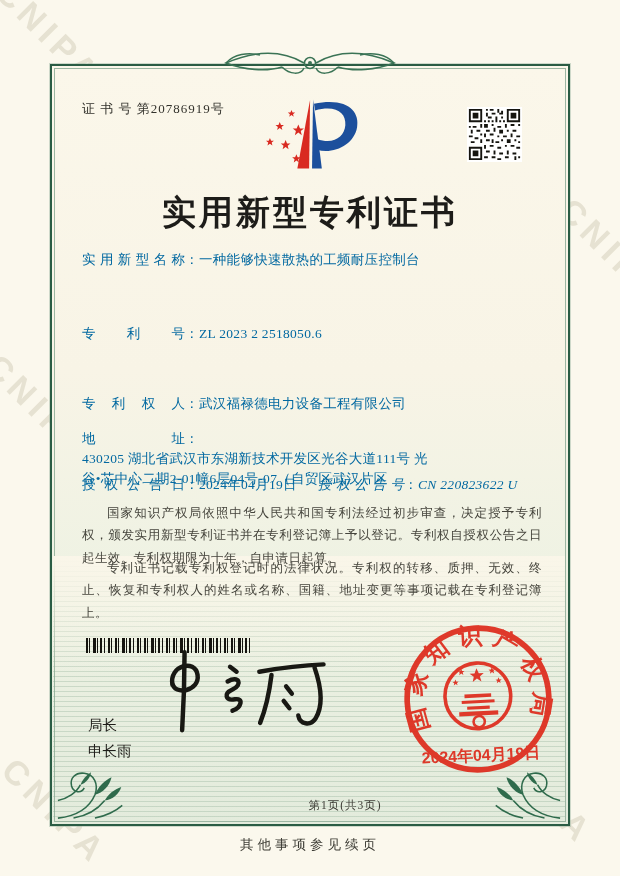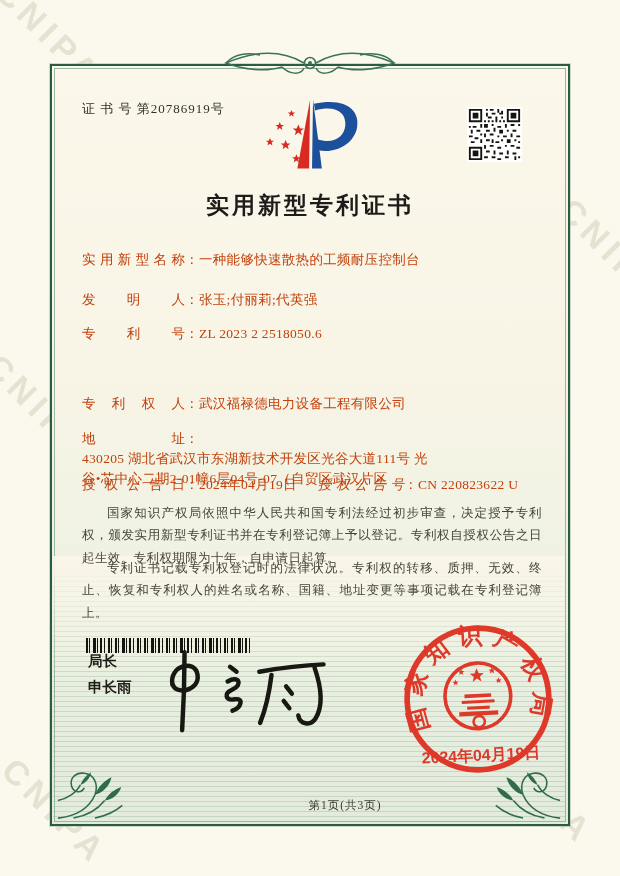--- a/index.html
+++ b/index.html
@@ -43,25 +43,25 @@
   .corner.right{transform:scaleX(-1);}
   
   .cert-no{
     position:absolute;left:82px;top:100px;
     font-size:13px;letter-spacing:1px;color:#33322c;
   }
   .logo{position:absolute;left:255px;top:92px;}
   .qr{position:absolute;left:467px;top:107px;}
   .title{
     position:absolute;left:0;top:190px;width:620px;
-    text-align:center;font-size:23px;font-weight:700;
+    text-align:center;font-size:34px;font-weight:700;
     letter-spacing:3px;color:#1d1c19;
   }
   
-  .row{position:absolute;left:82px;width:462px;font-size:13.5px;line-height:20px;color:#c2410c;}
+  .row{position:absolute;left:82px;width:462px;font-size:13.5px;line-height:20px;color:#0369a1;}
   .lab{display:inline-block;width:103px;text-align:justify;text-align-last:justify;vertical-align:top;}
   .colon{display:inline-block;width:14px;vertical-align:top;}
   .val{display:inline-block;width:340px;vertical-align:top;letter-spacing:0.3px;}
   .pair2{position:absolute;left:236px;top:0;white-space:nowrap;}
   .pair2 .lab{width:86px;font-style:italic;}
   
   .para{
     position:absolute;left:82px;width:460px;
     font-size:12.5px;line-height:1.78;text-indent:2em;
     color:#45443c;letter-spacing:0.4px;text-align:justify;
@@ -72,23 +72,23 @@
       #15140f 0 2px, transparent 2px 3px,
       #15140f 3px 4px, transparent 4px 7px,
       #15140f 7px 10px, transparent 10px 11px,
       #15140f 11px 12px, transparent 12px 14px,
       #15140f 14px 16px, transparent 16px 18px,
       #15140f 18px 19px, transparent 19px 22px,
       #15140f 22px 24px, transparent 24px 25px,
       #15140f 25px 26px, transparent 26px 29px);
   }
   .signer{
-    position:absolute;left:88px;top:648px;
+    position:absolute;left:88px;top:712px;
     font-family:"Liberation Sans","DejaVu Sans",sans-serif;
-    font-size:14.5px;color:#1f1e1a;line-height:26px;font-weight:bold;
+    font-size:14.5px;color:#1f1e1a;line-height:26px;
   }
   .signature{position:absolute;left:148px;top:646px;}
   .seal{position:absolute;left:401px;top:622px;transform:rotate(-3deg);}
   .pageno{
     position:absolute;left:0;top:798px;width:620px;text-align:center;
     font-size:11.5px;letter-spacing:1px;color:#3c3b34;margin-left:35px;
   }
   .footer-note{
     position:absolute;left:0;top:836px;width:620px;text-align:center;
     font-size:13.5px;letter-spacing:4px;color:#3c3b34;
@@ -191,36 +191,33 @@
         <path d="M9,20h1v2h-1z M12,20h2v1h-2z M16,21h2v1h-2z M20,20h1v1h-1z M23,20h2v1h-2z M26,21h2v1h-2z M10,23h2v1h-2z M14,23h1v2h-1z M17,24h2v1h-2z M21,23h1v2h-1z M24,24h2v1h-2z M9,26h2v1h-2z M13,26h2v1h-2z M16,27h2v1h-2z M20,26h2v1h-2z M25,26h1v2h-1z M27,26h1v1h-1z"></path>
       </g>
     </svg>
   </div>
 
   <div class="title">实用新型专利证书</div>
 
   <div class="row" style="top:250px;">
     <span class="lab">实用新型名称</span><span class="colon">：</span><span class="val">一种能够快速散热的工频耐压控制台</span>
   </div>
-  <div class="row" style="top:290px;">
-    <span class="lab">发明人</span><span class="colon">：</span><span class="val">张玉;付丽莉;代英强</span>
-  </div>
   <div class="row" style="top:324px;">
     <span class="lab">专利号</span><span class="colon">：</span><span class="val">ZL 2023 2 2518050.6</span>
   </div>
   <div class="row" style="top:394px;">
     <span class="lab">专利权人</span><span class="colon">：</span><span class="val">武汉福禄德电力设备工程有限公司</span>
   </div>
   <div class="row" style="top:429px;">
     <span class="lab">地址</span><span class="colon">：</span><span class="val" style="width:346px;">430205 湖北省武汉市东湖新技术开发区光谷大道111号 光谷•芯中心二期2-01幢6层04号-07（自贸区武汉片区</span>
   </div>
   <div class="row" style="top:475px;">
     <span class="lab">授权公告日</span><span class="colon">：</span><span class="val" style="width:110px;">2024年04月19日</span>
     <span class="pair2">
-      <span class="lab">授权公告号</span><span class="colon">：</span><span class="val" style="width:130px;">CN 220823622 U</span>
+      <span class="lab">授权公告号</span><span class="colon">：</span><span class="val" style="width:130px;font-style:italic;">CN 220823622 U</span>
     </span>
   </div>
 
   <div class="para" style="top:557px;">专利证书记载专利权登记时的法律状况。专利权的转移、质押、无效、终止、恢复和专利权人的姓名或名称、国籍、地址变更等事项记载在专利登记簿上。</div>
   <div class="para" style="top:502px;">国家知识产权局依照中华人民共和国专利法经过初步审查，决定授予专利权，颁发实用新型专利证书并在专利登记簿上予以登记。专利权自授权公告之日起生效。专利权期限为十年，自申请日起算。</div>
 
   <div class="barcode"></div>
 
   <div class="signer">
     <div>局长</div>
@@ -263,14 +260,15 @@
           <rect x="64" y="82" width="22" height="3"></rect>
           <rect x="56" y="87" width="38" height="4"></rect>
           <circle cx="75" cy="97" r="5.5" fill="none" stroke="#DE2A1B" stroke-width="2.5"></circle>
         </g>
         <text x="75" y="135" text-anchor="middle" font-size="15.5" font-weight="bold" fill="#DE2A1B" font-family="Liberation Sans, DejaVu Sans, sans-serif">2024年04月19日</text>
       </g>
     </svg>
   </div>
 
   <div class="pageno">第1页(共3页)</div>
+  <div class="footer-note">其他事项参见续页</div>
 
 </div>
 
 </body></html>

